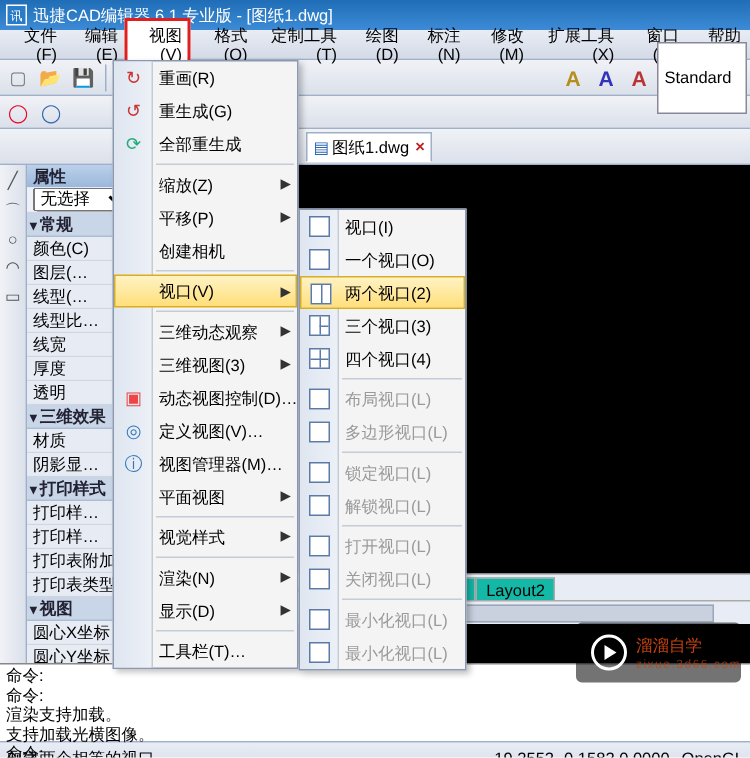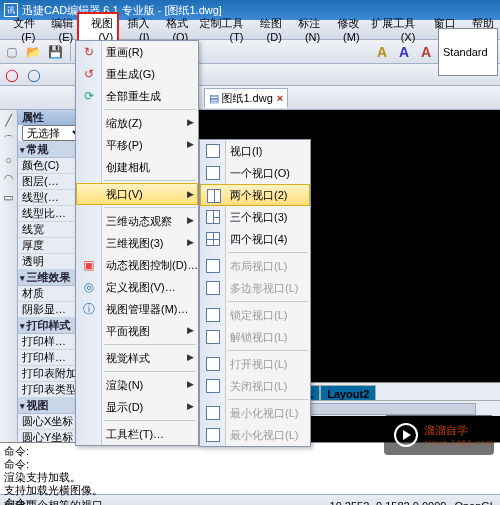--- a/index.html
+++ b/index.html
@@ -31,21 +31,21 @@
   .axes .xline { position:absolute; left:0; bottom:0; width:34px; height:1px; background:#f00; }
   .axes .xarrow { position:absolute; left:34px; bottom:-3px; width:0; height:0; border-left:6px solid #f00; border-top:3px solid transparent; border-bottom:3px solid transparent; }
   .axes .yline { position:absolute; left:0; bottom:0; width:1px; height:34px; background:#0f0; }
   .axes .yarrow { position:absolute; left:-3px; bottom:34px; width:0; height:0; border-bottom:6px solid #0f0; border-left:3px solid transparent; border-right:3px solid transparent; }
   .axes .sq { position:absolute; left:-3px; bottom:-3px; width:7px; height:7px; border:1px solid #fff; }
   .axes .lx { position:absolute; left:42px; bottom:-5px; color:#aaa; font-size:10px;}
   .axes .ly { position:absolute; left:-4px; bottom:40px; color:#aaa; font-size:10px;}
   .layouttabs { position:absolute; left:0; right:0; bottom:42px; height:18px; background:#e8edf5; border-top:1px solid #888; display:flex; align-items:center; padding-left:4px; gap:0; }
   .layouttabs .nav { width:14px; text-align:center; border:1px solid #aaa; background:#f4f6fa; height:14px; line-height:12px; font-size:9px; }
   .layouttabs .tab { padding:0 6px; border:1px solid #aaa; border-bottom:none; background:#fff; height:16px; line-height:16px; margin-top:2px;}
-  .layouttabs .tab.inactive { background:#0369a1;font-weight:bold; }
+  .layouttabs .tab.inactive { background:#14b8a6; }
   .scrollh { position:absolute; left:0; right:0; bottom:26px; height:16px; background:#e8edf5; border-top:1px solid #aaa; }
   .scrollh .thumb { position:absolute; left:16px; top:2px; height:12px; width:300px; background:#c9d0de; border:1px solid #9aa6bc; }
   
   .cmdl { height:52px; border-top:1px solid #888; background:#fff; padding:2px 4px; font-family:SimSun,monospace; font-size:11px; line-height:13px; position:relative; }
   .statusbar { height:22px; background:linear-gradient(#e8edf5,#d4dae6); border-top:1px solid #a0b0c8; display:flex; align-items:center; padding:0 4px; font-size:10px; gap:8px; }
   .statusbar .coord { margin-left:auto; }
 
   
   .dd { position:absolute; background:#f4f4f4; border:1px solid #8a99af; box-shadow:2px 2px 4px rgba(0,0,0,.25); }
   .dd .iconcol { position:absolute; left:0; top:0; bottom:0; width:26px; background:linear-gradient(90deg,#dfe6f0,#ecf0f7); border-right:1px solid #c4ccd8; }
@@ -76,21 +76,20 @@
 
 <div class="titlebar">
   <span class="logo">讯</span>
   <span>迅捷CAD编辑器 6.1 专业版 - [图纸1.dwg]</span>
 </div>
 
 <div class="menubar">
   <span class="mi">文件(F)</span>
   <span class="mi">编辑(E)</span>
   <span class="mi highlight">视图(V)</span>
-  <span class="mi">插入(I)</span>
   <span class="mi">格式(O)</span>
   <span class="mi">定制工具(T)</span>
   <span class="mi">绘图(D)</span>
   <span class="mi">标注(N)</span>
   <span class="mi">修改(M)</span>
   <span class="mi">扩展工具(X)</span>
   <span class="mi">窗口(W)</span>
   <span class="mi">帮助(H)</span>
 </div>
 

